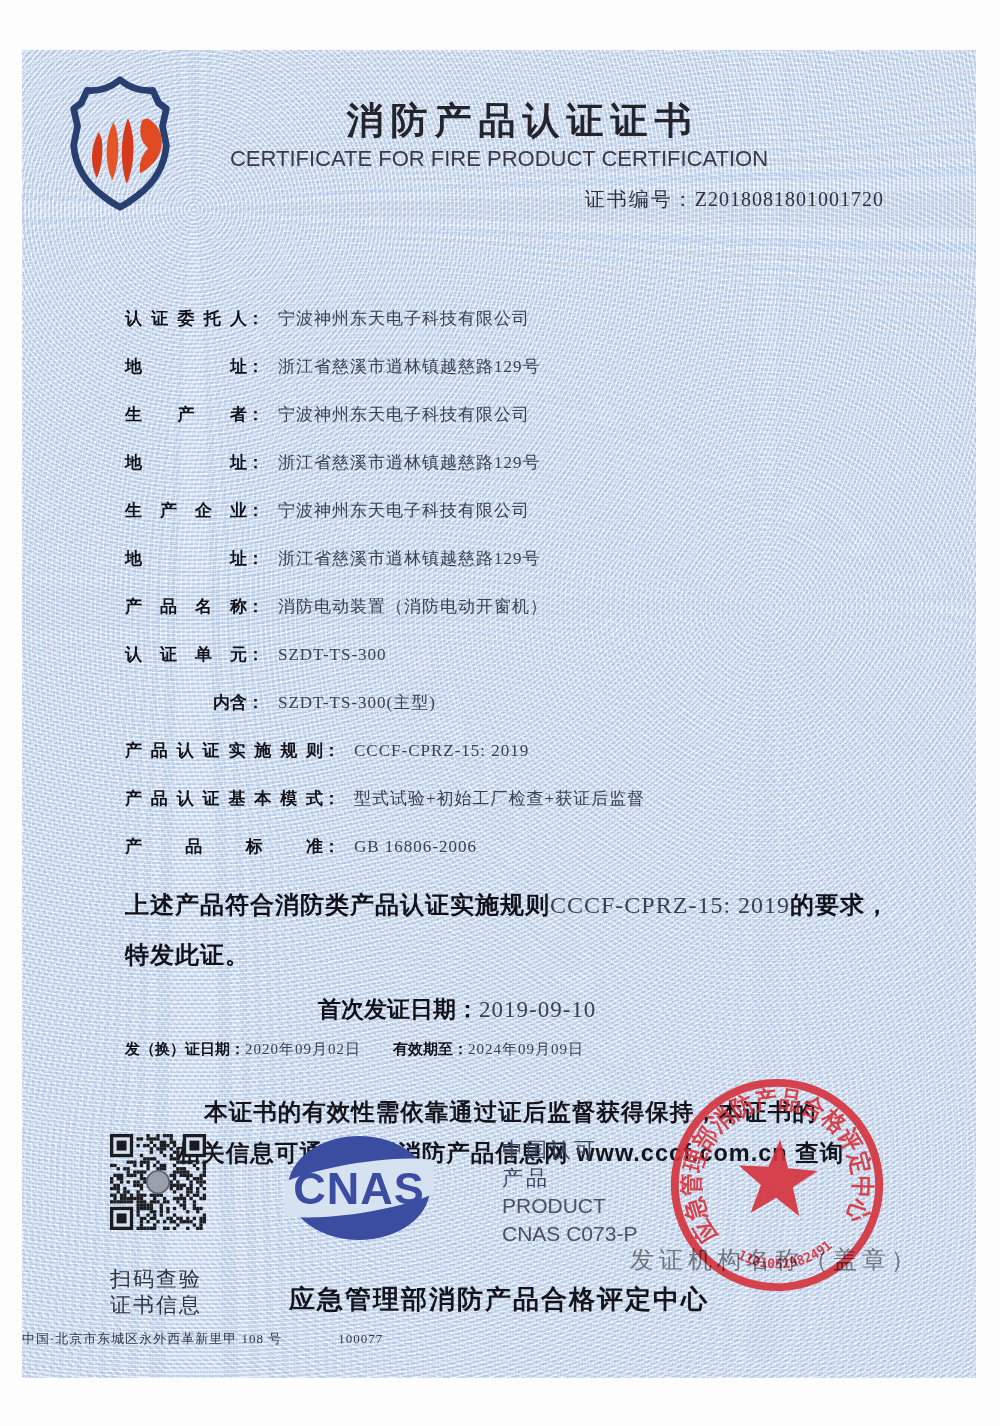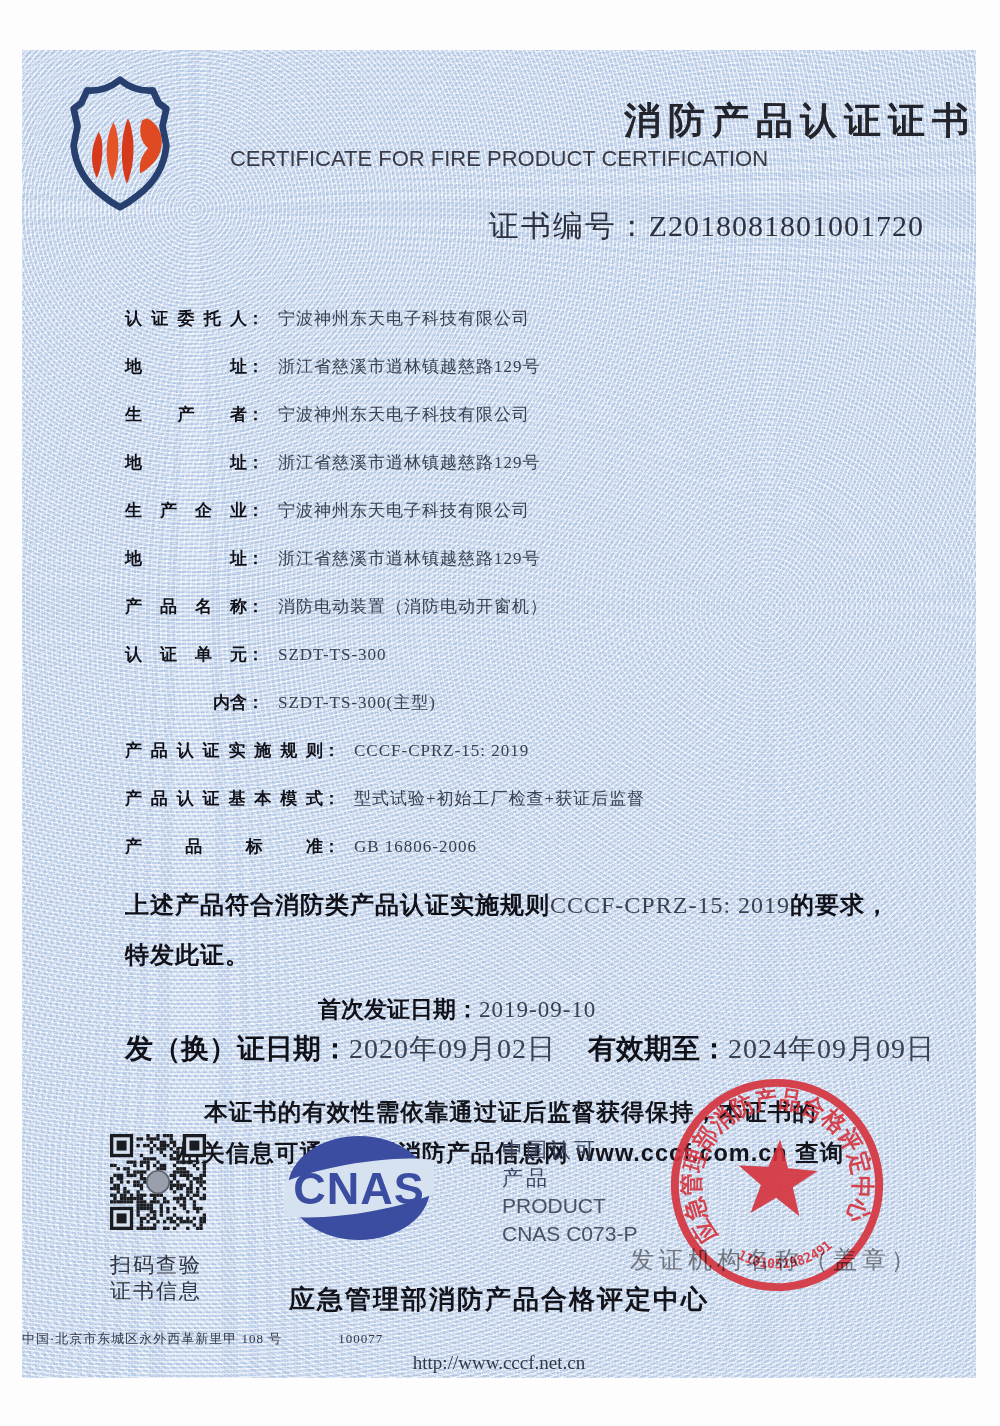--- a/index.html
+++ b/index.html
@@ -20,29 +20,29 @@
       repeating-linear-gradient(0deg, rgba(255,255,255,.35) 0 1px, rgba(150,180,220,.10) 1px 3px),
       repeating-linear-gradient(90deg, rgba(255,255,255,.35) 0 1px, rgba(150,180,220,.10) 1px 3px);
     overflow:hidden;
   }
   .content{position:relative;z-index:2;padding:0 60px 0 103px;color:#14151c;}
 
   
   .header{position:relative;height:206px;margin:0 -60px 0 -103px;padding-top:46px;}
   .shield{position:absolute;left:40px;top:24px;width:116px;height:140px;}
   .title{
-    text-align:right;font-size:37px;font-weight:bold;letter-spacing:7px;
+    text-align:center;font-size:37px;font-weight:bold;letter-spacing:7px;
     color:#23242c;font-family:"Liberation Sans",sans-serif;margin-left:47px;
   }
   .subtitle{
     text-align:center;font-size:22px;color:#393a45;letter-spacing:0px;
     font-family:"Liberation Sans",sans-serif;
   }
   .certno{
-    text-align:right;padding-right:52px;margin-top:34px;font-size:30px;color:#2c3140;
+    text-align:right;padding-right:92px;margin-top:14px;font-size:20px;color:#2c3140;
     font-family:"Liberation Serif",serif;
   }
   .certno .lbl{font-family:"Liberation Serif",serif;letter-spacing:2px;}
   .certno .num{letter-spacing:1px;}
 
   
   .fields{margin-top:2px;}
   .field-row{height:48px;line-height:30px;font-size:17px;white-space:nowrap;}
   .f-label{
     display:inline-block;width:122px;font-weight:bold;color:#101119;
@@ -52,34 +52,34 @@
   .f-label.right{text-align-last:right;}
   .f-colon{font-weight:bold;color:#101119;margin-right:14px;}
   .f-value{font-family:"Liberation Serif","DejaVu Serif",serif;color:#39404f;letter-spacing:1px;}
 
   
   .statement{font-size:24px;line-height:49px;font-weight:bold;color:#101119;letter-spacing:1px;width:790px;}
   .statement .code{font-family:"Liberation Serif",serif;font-weight:normal;color:#39404f;}
 
   
   .first-issue{margin-top:8px;margin-left:193px;font-size:23px;height:47px;line-height:44px;}
-  .date-row{font-size:28px;height:48px;line-height:30px;white-space:nowrap;}
+  .date-row{font-size:15px;height:48px;line-height:30px;white-space:nowrap;}
   .d-label{font-weight:bold;color:#101119;}
   .d-value{font-family:"Liberation Serif",serif;color:#39404f;letter-spacing:1px;}
   .d-gap{display:inline-block;width:32px;}
 
   
   .notice{margin-top:10px;text-align:center;font-size:23.5px;font-weight:bold;color:#14151c;line-height:41px;letter-spacing:1px;margin-left:-20px;}
   .notice .latin{font-family:"Liberation Sans",sans-serif;font-weight:bold;}
 
   
   .marks{position:absolute;left:0;top:1078px;width:954px;height:250px;z-index:3;}
   .qr-wrap{position:absolute;left:88px;top:6px;width:120px;text-align:left;}
   .qr-box{width:96px;height:96px;}
-  .qr-caption{margin-top:18px;font-family:"Liberation Serif",serif;font-size:21px;color:#2e3340;line-height:26px;letter-spacing:2px;}
+  .qr-caption{margin-top:32px;font-family:"Liberation Serif",serif;font-size:21px;color:#2e3340;line-height:26px;letter-spacing:2px;}
   .cnas-wrap{position:absolute;left:262px;top:6px;width:150px;}
   .cnas-text{position:absolute;left:432px;top:8px;font-size:21px;color:#3c4663;line-height:28px;margin-left:48px;}
   .cnas-text .cn{letter-spacing:3px;}
   .cnas-text .en{font-family:"Liberation Sans",sans-serif;color:#4a5163;}
 
   .stamp-placeholder{
     position:absolute;left:608px;top:116px;width:330px;z-index:1;
     font-family:"Liberation Serif",serif;font-size:24px;color:#70747d;letter-spacing:5px;white-space:nowrap;
   }
   .stamp{position:absolute;left:636px;top:-62px;width:238px;height:238px;z-index:2;opacity:.9;mix-blend-mode:multiply;}
@@ -523,15 +523,14 @@
             <textPath href="#arcBottom" startOffset="0" textLength="104" lengthAdjust="spacingAndGlyphs">1101051982491</textPath>
           </text>
         </g>
       </svg>
     </div>
 
     <div class="org-line">应急管理部消防产品合格评定中心</div>
     <div class="addr-line">
       <span>中国·北京市东城区永外西革新里甲 108 号</span><span class="post">100077</span>
     </div>
-    <div class="url-line">http://www.cccf.net.cn</div>
   </div>
 </div>
 
 </body></html>

